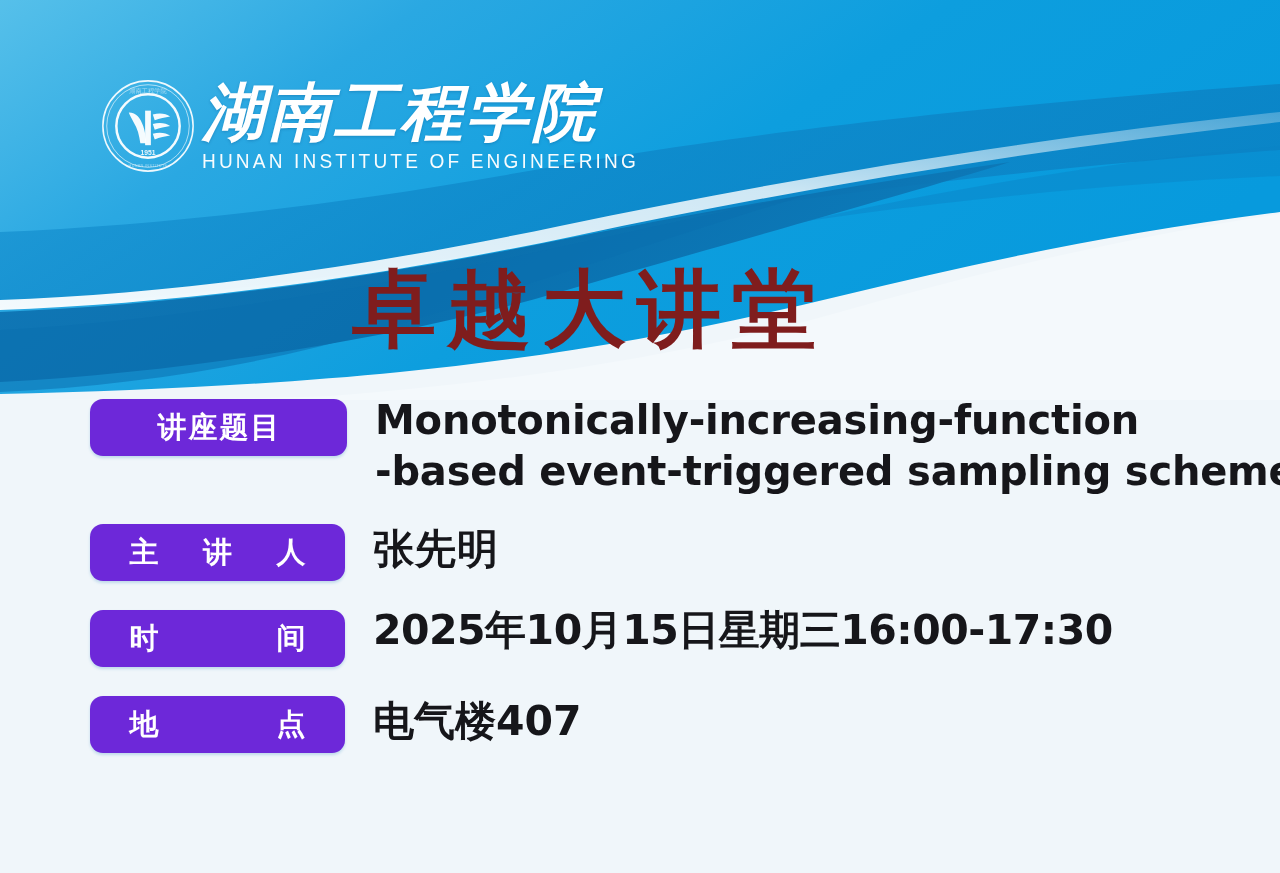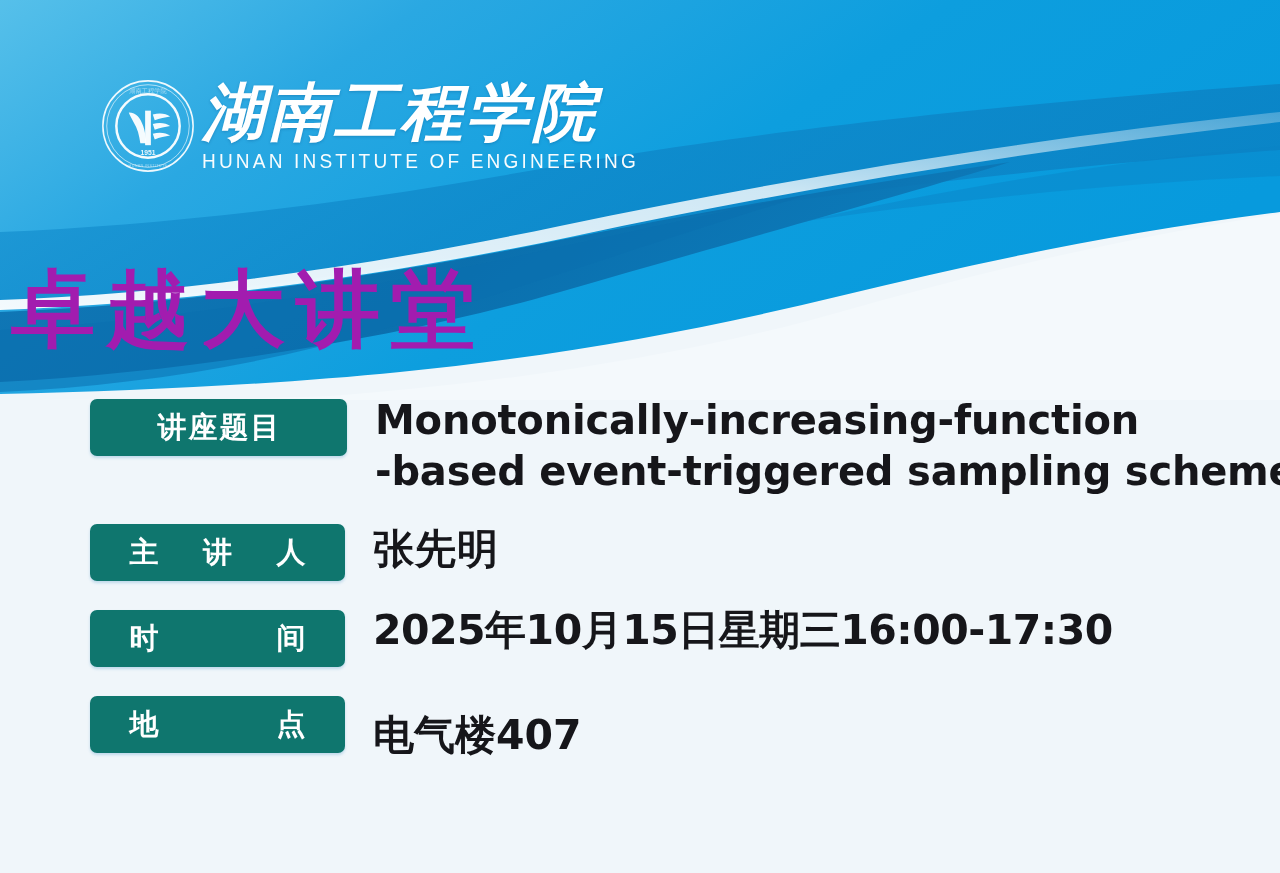--- a/index.html
+++ b/index.html
@@ -79,25 +79,25 @@
     transform-origin: left center;
     opacity: .97;
   }
 
   
   #main-title {
     position: absolute;
     left: 0;
     top: 268px;
     width: 1168px;
-    text-align: left;
+    text-align: center;
     font-family: "Liberation Serif", "DejaVu Serif", serif;
     font-size: 84px;
     font-weight: 700;
-    color: #a21caf;
+    color: #7f1d1d;
     letter-spacing: 11px;
     text-indent: 11px;
     line-height: 1;
     white-space: nowrap;
   }
 
   
   #info {
     position: absolute;
     left: 90px;
@@ -107,22 +107,22 @@
   .info-row {
     display: flex;
     align-items: flex-start;
     margin-bottom: 28px;
   }
   .info-row:last-child { margin-bottom: 0; }
 
   .badge {
     flex: 0 0 auto;
     height: 57px;
-    border-radius: 7px;
-    background: #0f766e;
+    border-radius: 13px;
+    background: #6d28d9;
     color: #ffffff;
     font-family: "DejaVu Sans", "Liberation Sans", sans-serif;
     font-size: 29px;
     font-weight: 700;
     display: flex;
     align-items: center;
     justify-content: center;
     box-sizing: border-box;
     box-shadow: 0 2px 3px rgba(20,120,180,.22);
     white-space: nowrap;
@@ -144,21 +144,21 @@
   }
   #title-value {
     font-size: 40px;
     line-height: 1.28;
     margin-top: -4px;
     letter-spacing: -0.2px;
   }
   #title-value .ln { display: block; white-space: nowrap; }
   #speaker-value  { font-size: 41px; margin-top: 5px; letter-spacing: 1px; }
   #time-value     { font-size: 41px; letter-spacing: -0.5px; white-space: nowrap; }
-  #place-value    { font-size: 41px; margin-top: 19px; letter-spacing: 0px; }
+  #place-value    { font-size: 41px; margin-top: 5px; letter-spacing: 0px; }
 
   
   #row-title   { margin-bottom: 27px; }
   #row-speaker { margin-bottom: 29px; }
   #row-time    { margin-bottom: 29px; }
 </style>
 </head>
 <body>
 
 <div id="poster">

